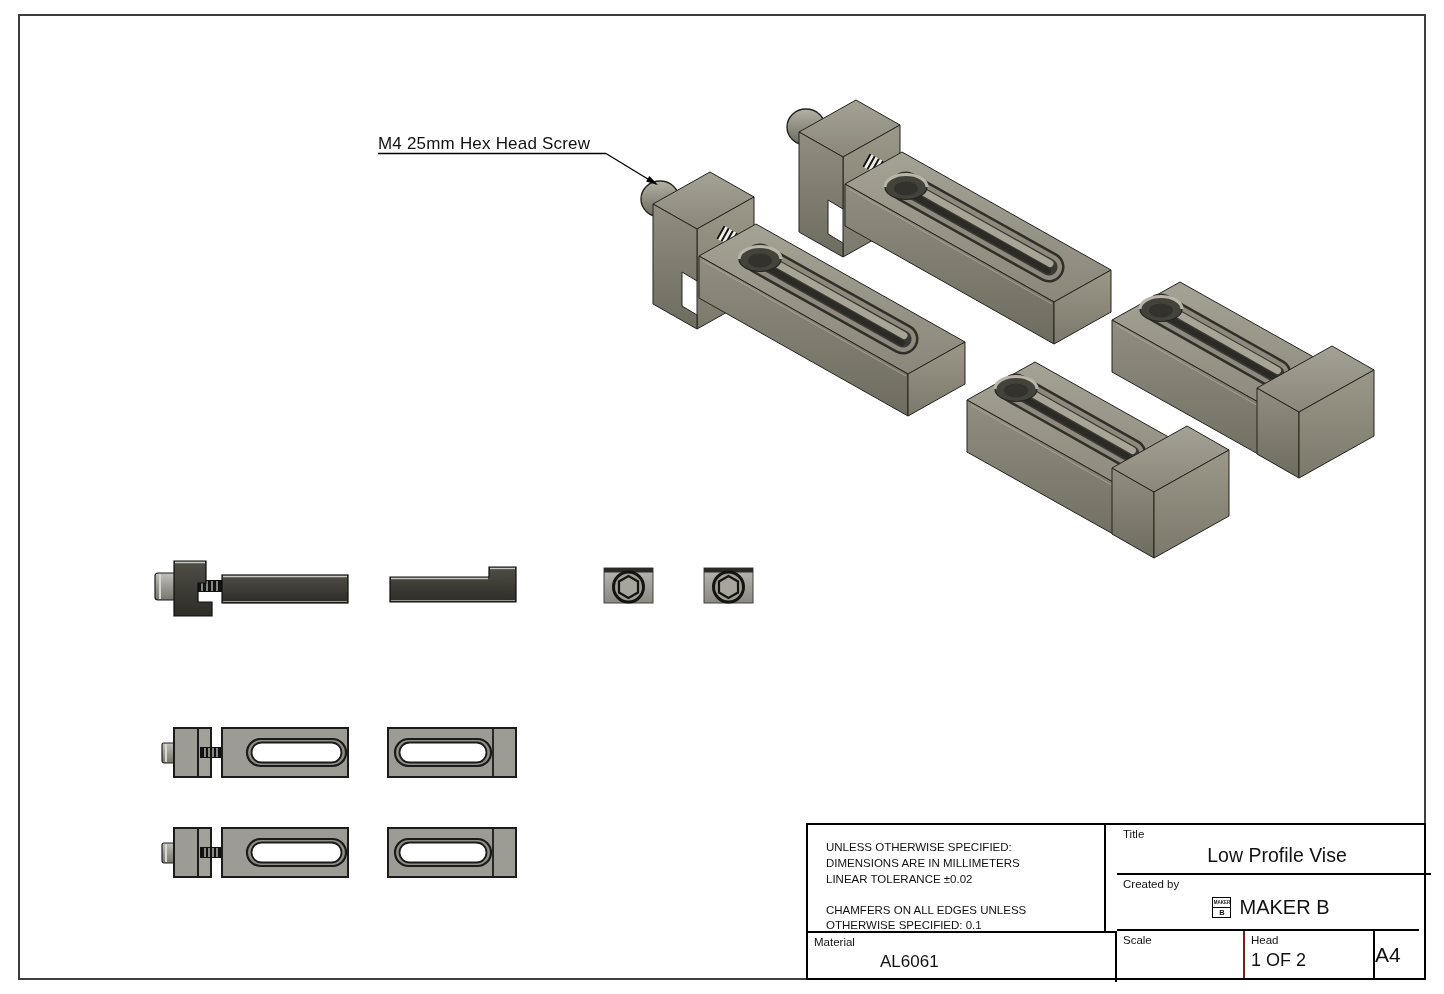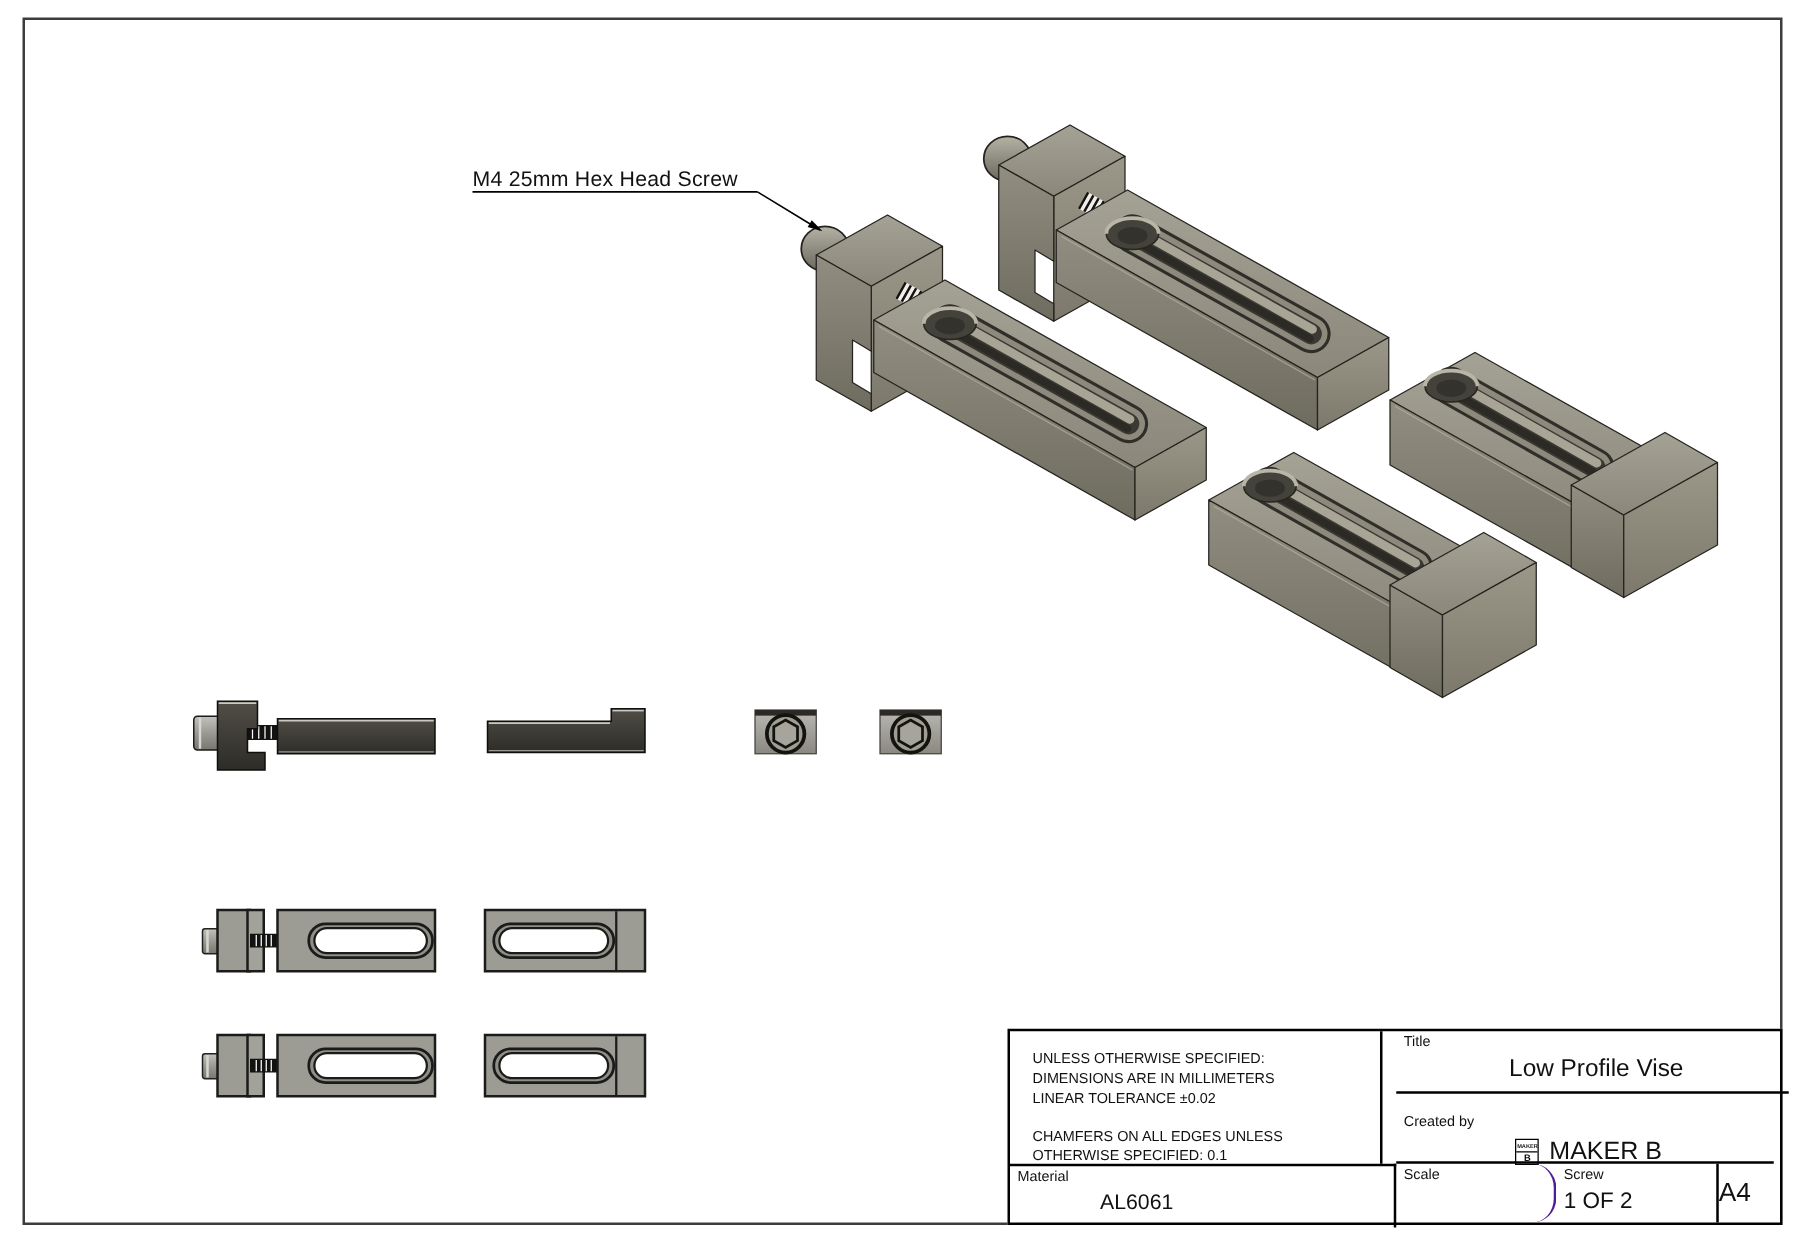--- a/index.html
+++ b/index.html
@@ -12,27 +12,27 @@
   
   #title-block{left:806px;top:823px;width:620px;height:157px;border:2px solid #000;box-sizing:border-box;background:#fff;}
   #title-block .cell{position:absolute;box-sizing:border-box;}
   .lbl{font-size:11.5px;}
   #tb-notes{left:0;top:0;width:298px;height:106px;border-right:2px solid #000;padding:15px 10px 0 18px;font-size:11.5px;line-height:1.38;}
   #tb-notes .gap{margin-top:15px;}
   #tb-material{left:0;top:106px;width:309px;height:51px;border-right:2px solid #000;border-top:2px solid #000;padding:3px 0 0 6px;}
   #tb-material .val{font-size:17px;margin:4px 0 0 66px;}
   #tb-title{left:309px;top:0;width:314px;height:50px;border-bottom:2px solid #000;padding:3px 0 0 6px;}
   #tb-title .val{font-size:19.5px;text-align:center;margin-top:4px;}
-  #tb-created{left:309px;top:50px;width:302px;height:56px;border-bottom:2px solid #000;padding:17px 0 0 6px;}
+  #tb-created{left:309px;top:50px;width:302px;height:56px;border-bottom:2px solid #000;padding:3px 0 0 6px;}
   #tb-created .val-row{display:flex;align-items:center;justify-content:center;gap:8px;margin-top:6px;}
   #tb-created .val{font-size:20px;}
   #maker-logo{width:19px;height:21px;border:1.5px solid #000;box-sizing:border-box;display:flex;flex-direction:column;align-items:stretch;text-align:center;}
   #maker-logo .t{font-size:4.5px;font-weight:bold;border-bottom:1px solid #000;flex:1;display:flex;align-items:center;justify-content:center;letter-spacing:0;}
   #maker-logo .b{font-size:7.5px;font-weight:bold;flex:1;display:flex;align-items:center;justify-content:center;}
-  #tb-scale{left:309px;top:106px;width:128px;height:47px;border-right:2px solid #4c1d95;padding:3px 0 0 6px;border-radius:19px;}
+  #tb-scale{left:309px;top:106px;width:128px;height:47px;border-right:2px solid #7f1d1d;padding:3px 0 0 6px;}
   #tb-sheet{left:437px;top:106px;width:130px;height:47px;border-right:2px solid #000;padding:3px 0 0 6px;}
   #tb-sheet .val{font-size:18px;margin-top:4px;}
   #tb-a4{left:567px;top:106px;width:49px;height:47px;display:flex;align-items:center;justify-content:flex-start;font-size:21px;}
 </style>
 </head>
 <body>
 
 <div class="abs" id="page-border"></div>
 
 <svg class="abs" id="drawing-svg" viewBox="0 0 1444 994" xmlns="http://www.w3.org/2000/svg">
@@ -246,20 +246,20 @@
     <div class="lbl">Material</div>
     <div class="val">AL6061</div>
   </div>
 
   <div class="cell" id="tb-scale">
     <div class="lbl">Scale</div>
     <div class="val"></div>
   </div>
 
   <div class="cell" id="tb-sheet">
-    <div class="lbl">Screw</div>
+    <div class="lbl">Head</div>
     <div class="val">1 OF 2</div>
   </div>
 
   <div class="cell" id="tb-a4">
     <span>A4</span>
   </div>
 </div>
 
 </body></html>

